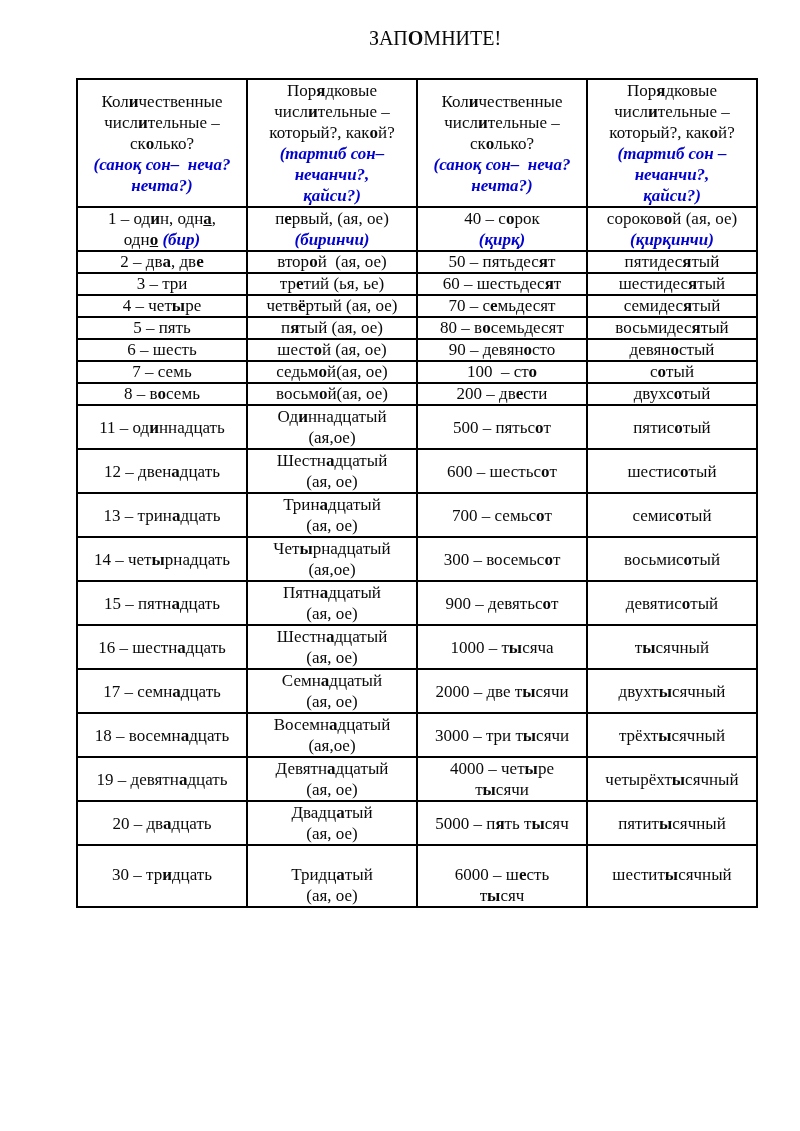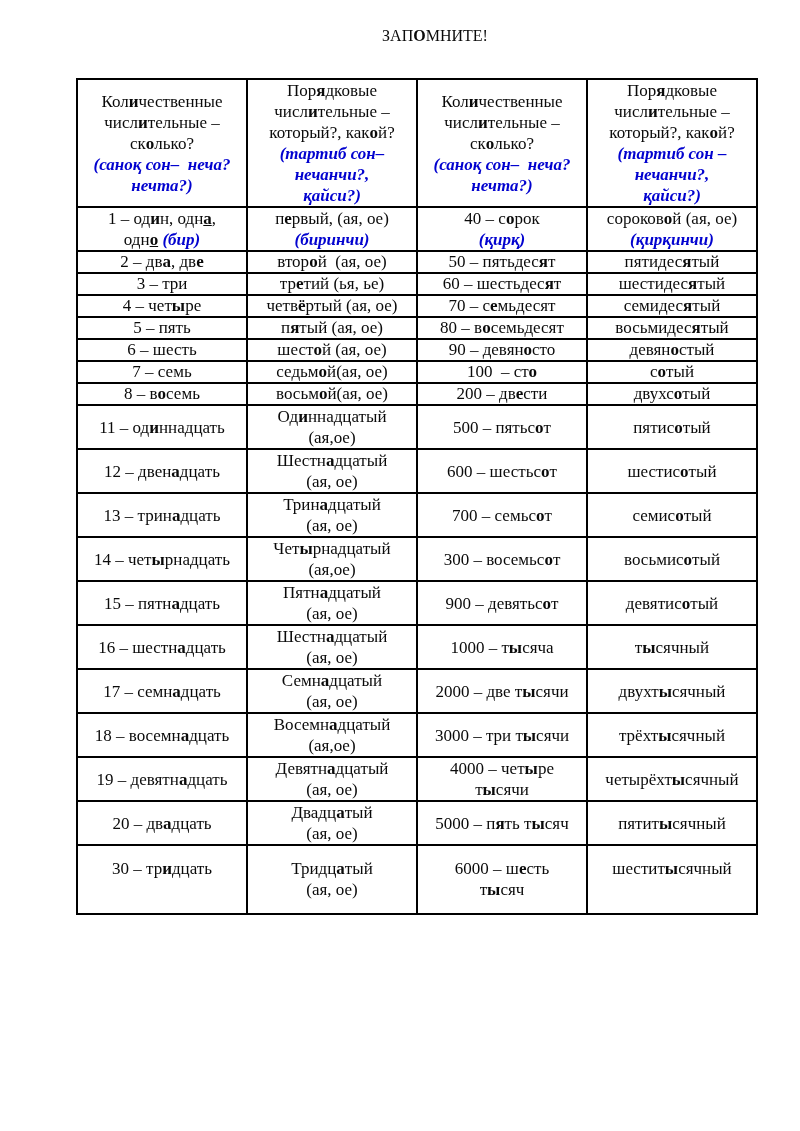--- a/index.html
+++ b/index.html
@@ -10,21 +10,21 @@
     width: 800px; height: 1131px;
     background: #ffffff;
     font-family: "Liberation Serif", serif;
     color: var(--ink);
     overflow: hidden;
   }
   .title {
     position: absolute; top: 27px; left: 0; width: 800px;
     padding-left: 70px;
     text-align: center;
-    font-size: 16px;
+    font-size: 20px;
     color: var(--ink);
   }
   table.tbl {
     position: absolute; left: 76px; top: 78px;
     width: 682px;
     border-collapse: collapse;
     table-layout: fixed;
   }
   .tbl th, .tbl td {
     border: 2px solid #000;
@@ -33,21 +33,21 @@
     font-weight: normal;
     font-size: 17px;
     padding: 0 2px;
     overflow: hidden;
   }
   .tbl th { height: 128px; line-height: 21px; }
   .tbl td { line-height: 21px; }
   tr.r-first td { height: 44px; margin-top: 38px; }
   tr.r-short td { height: 20px; line-height: 20px; border-radius: 9px; }
   tr.r-mid   td { height: 42px; }
-  tr.r-last  td { height: 69px; vertical-align: top; padding-top: 12px; }
+  tr.r-last  td { height: 56px; vertical-align: top; padding-top: 18px; }
   .b  { font-weight: bold; }
   .u  { text-decoration: underline; }
   .bl { color: var(--blue); font-style: italic; font-weight: bold; }
 </style>
 </head>
 <body>
 
 <div class="page">
   <div class="title"><span>ЗАП</span><span class="b">О</span><span>МНИТЕ!</span></div>
   <table class="tbl">

